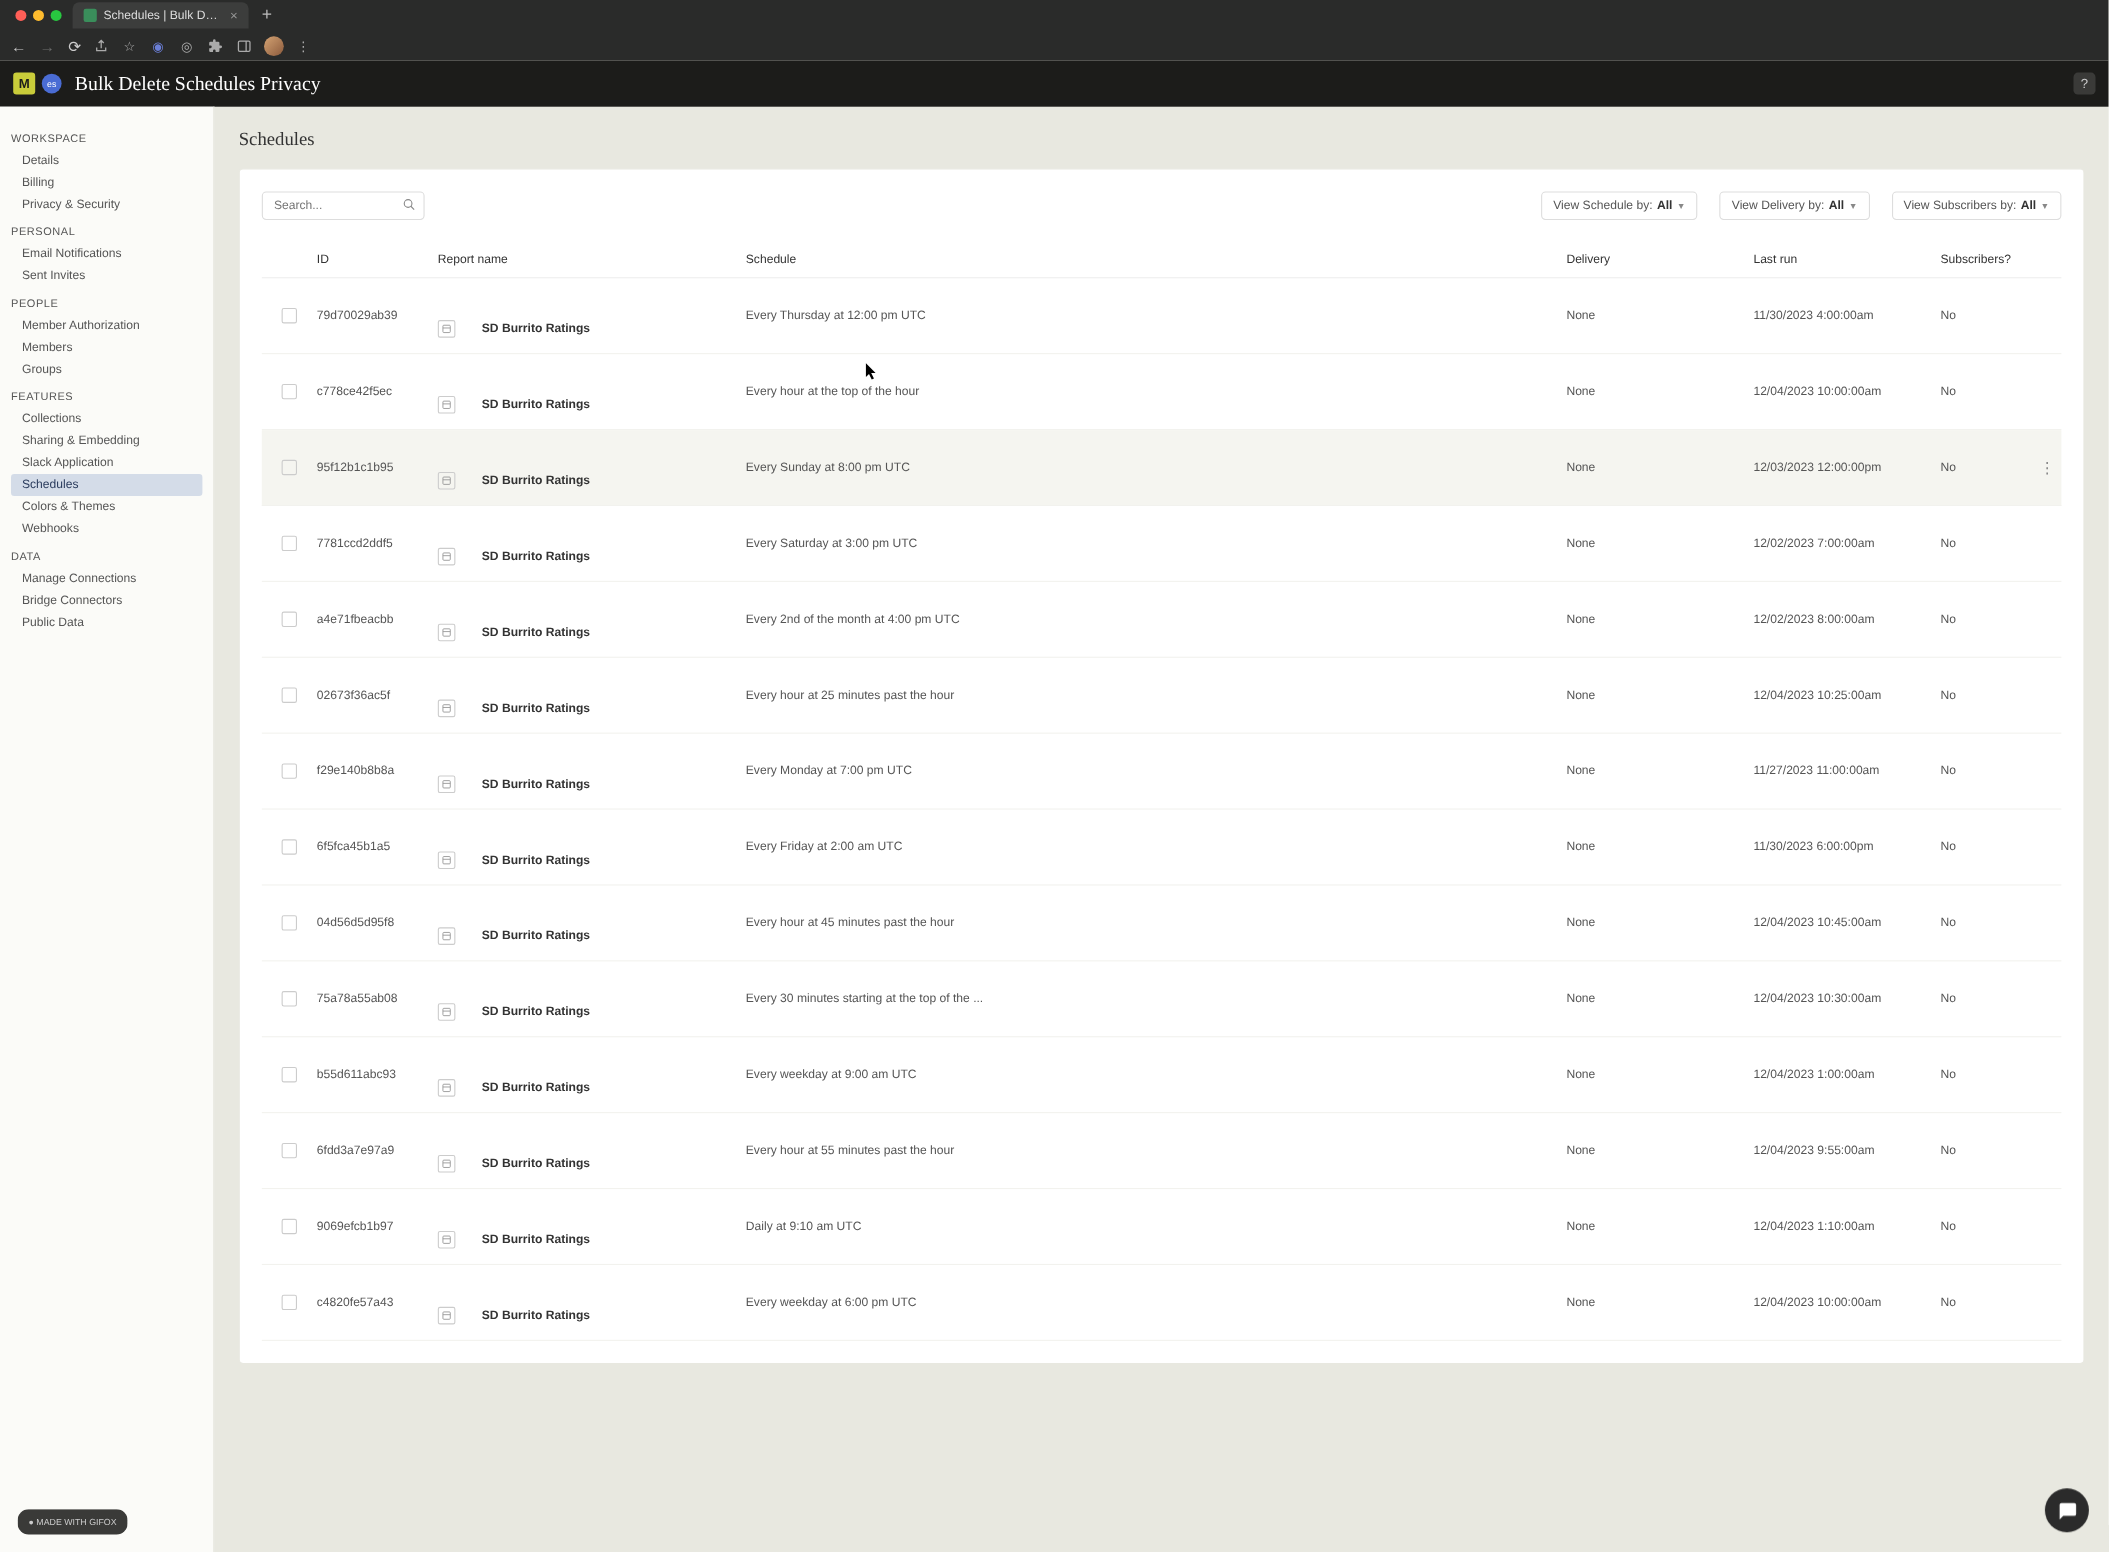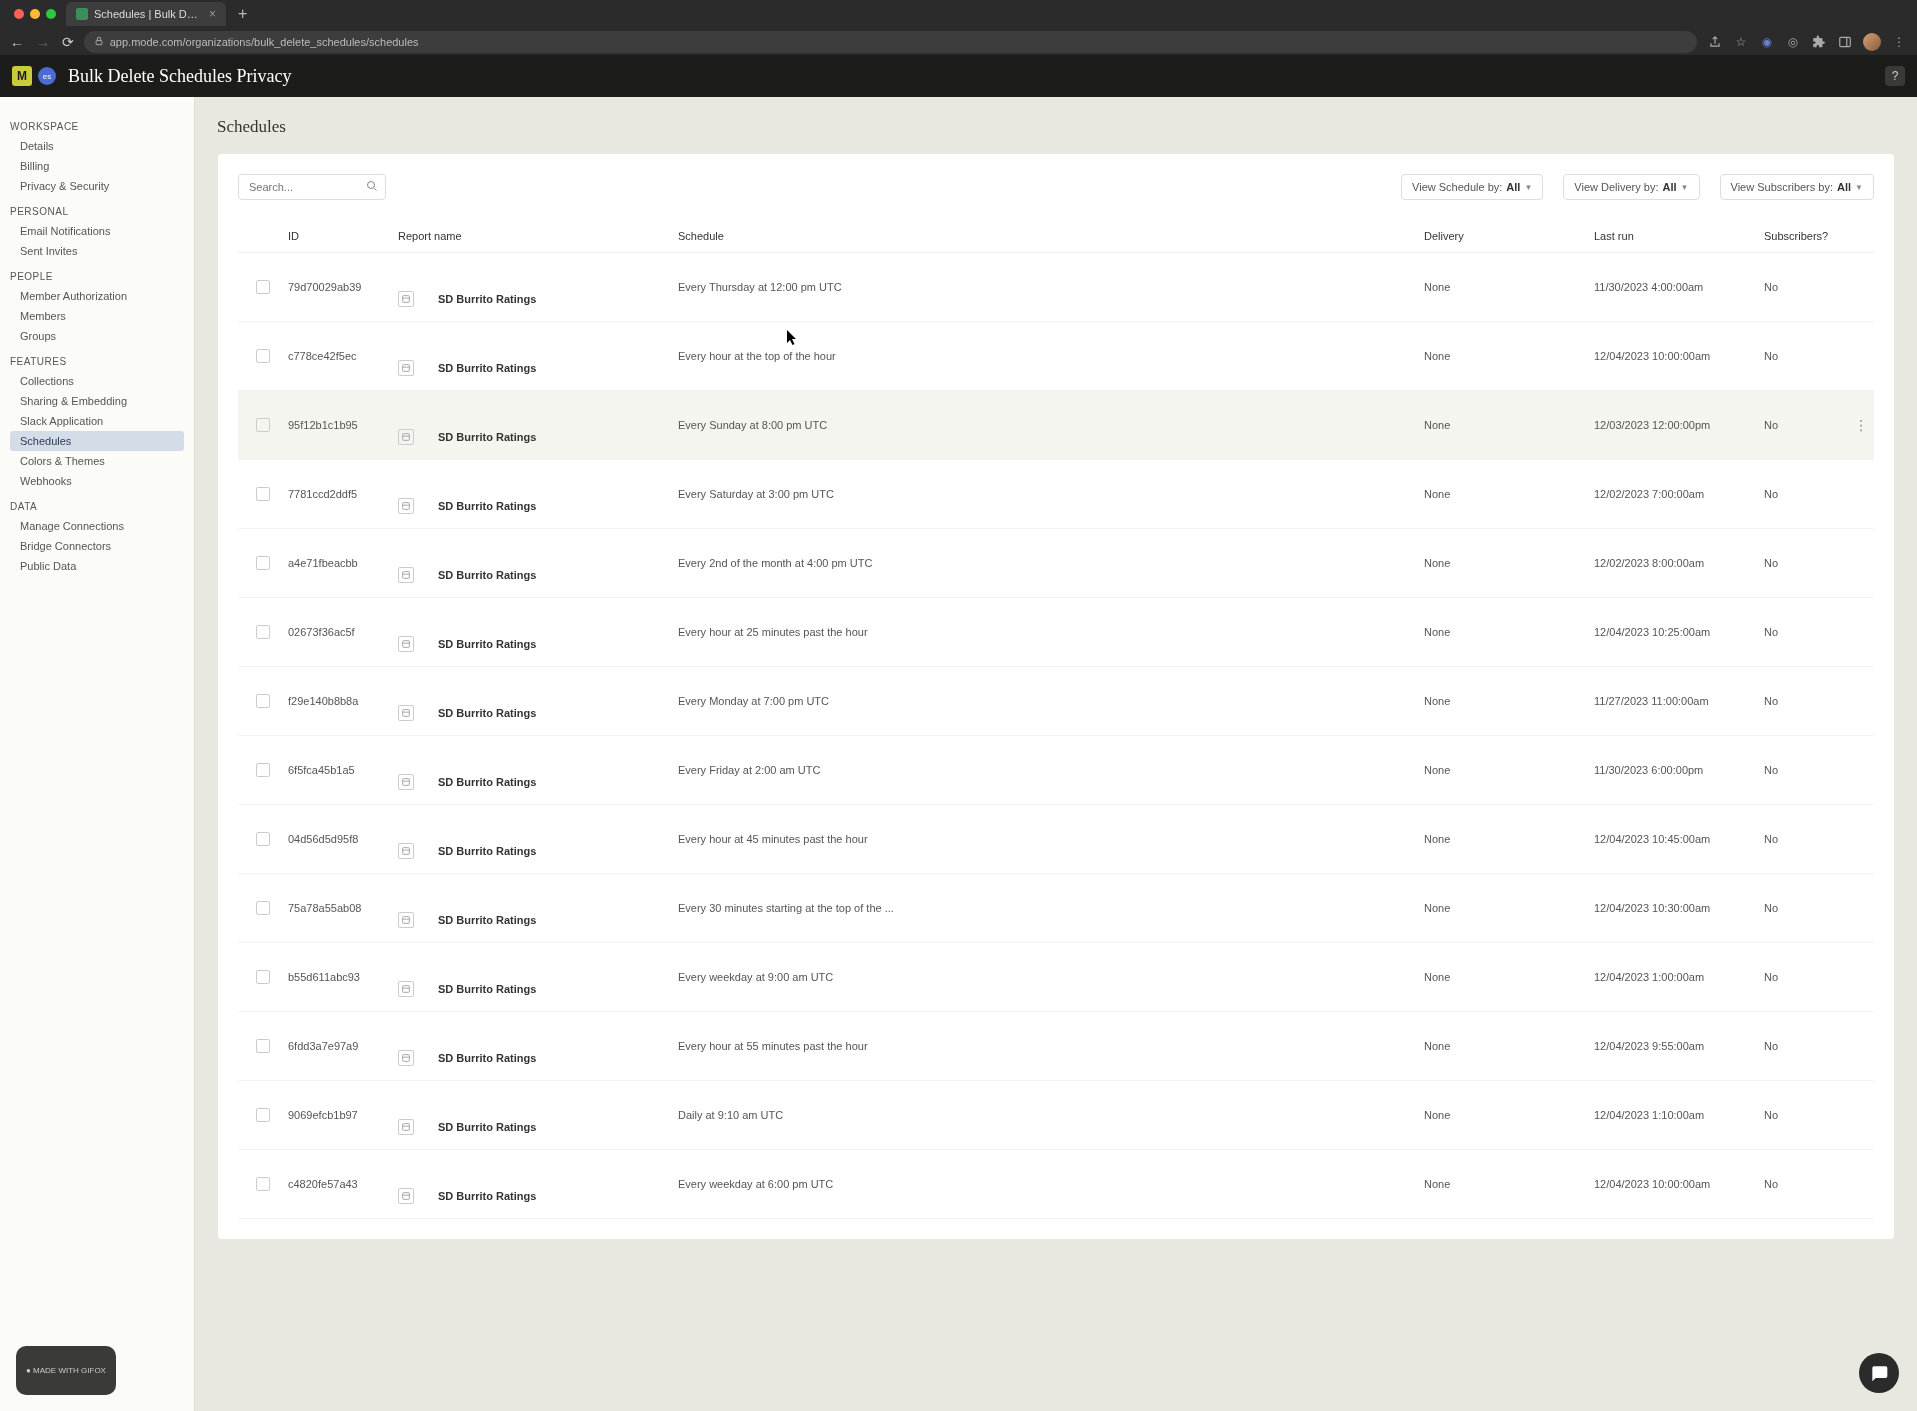--- a/index.html
+++ b/index.html
@@ -49,21 +49,21 @@
 .trow.hovered { background:#f5f5f0;}
 .checkbox { width:14px; height:14px; border:1px solid #ccc; border-radius:2px; margin:0 auto;}
 .report-cell { display:flex; align-items:center; gap:24px; font-weight:bold; color:#333;margin-top:24px;}
 .report-icon { width:16px;height:16px; border:1px solid #ccc; border-radius:2px; display:flex;align-items:center;justify-content:center;}
 .report-icon svg { width:10px;height:10px;}
 .row-menu { color:#888; font-size:14px; visibility:hidden; padding-right:8px;}
 .trow.hovered .row-menu { visibility:visible;}
 .footer { text-align:right; font-size:11px; color:#777; padding-top:20px;}
 .cursor-img { position:absolute; pointer-events:none;}
 .intercom { position:fixed; bottom:18px; right:18px; width:40px;height:40px; background:#2b2b2b; border-radius:50%; display:flex;align-items:center;justify-content:center;}
-.gifox { position:fixed; bottom:16px; left:16px; background:#3a3a38; color:#ccc; font-size:8px; padding:20px 10px; border-radius:10px;}
+.gifox { position:fixed; bottom:16px; left:16px; background:#3a3a38; color:#ccc; font-size:8px; padding:7px 10px; border-radius:10px;}
 .avatar { width:18px;height:18px;border-radius:50%;background:linear-gradient(135deg,#d4a373,#8b5a3c);}
 </style>
 </head>
 <body>
 
 <div class="browser-chrome">
   <div class="tab-bar">
     <div class="traffic-lights">
       <div class="tl red"></div>
       <div class="tl yellow"></div>
@@ -74,29 +74,20 @@
       <div class="tab-title">Schedules | Bulk Delete Sched...</div>
       <div class="tab-close">×</div>
     </div>
     <div class="tab-add">+</div>
   </div>
   <div class="url-bar">
     <div class="nav-icons">
       <span>←</span>
       <span style="opacity:.4">→</span>
       <span>⟳</span>
-    </div>
-    <div class="url-field">
-      <span>
-        <svg width="10" height="10" viewBox="0 0 24 24" fill="none" stroke="#bbb" stroke-width="2">
-            <rect x="5" y="11" width="14" height="10" rx="2"></rect>
-            <path d="M8 11V7a4 4 0 0 1 8 0v4"></path>
-          </svg>
-      </span>
-      <span>app.mode.com/organizations/bulk_delete_schedules/schedules</span>
     </div>
     <div class="url-right">
       <span class="icon">
           <svg width="14" height="14" viewBox="0 0 24 24" fill="none" stroke="#aaa" stroke-width="2">
             <path d="M12 3v12M8 7l4-4 4 4M5 14v5h14v-5"></path>
           </svg>
         </span>
       <span class="icon">☆</span>
       <span class="icon" style="color:#6b7fd7">◉</span>
       <span class="icon">◎</span>

